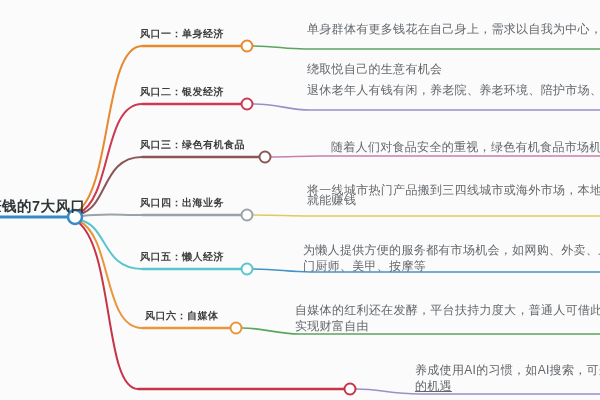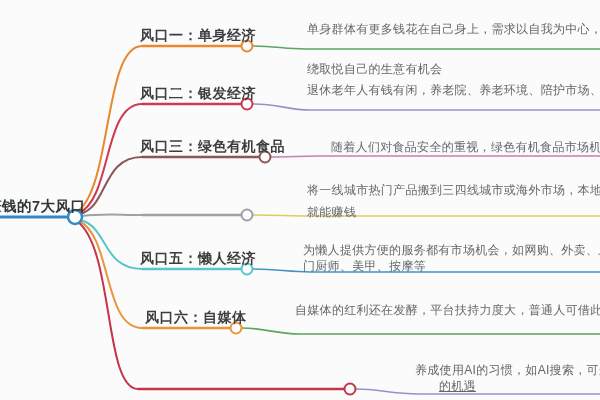--- a/index.html
+++ b/index.html
@@ -4,21 +4,21 @@
 <style>
   html,body{margin:0;padding:0;}
   body{
     width:600px;height:400px;overflow:hidden;position:relative;
     background:#fbfbfb;
     font-family:"Liberation Sans","DejaVu Sans",sans-serif;
   }
   #stage{position:absolute;left:0;top:0;width:600px;height:400px;}
   svg#wires{position:absolute;left:0;top:0;pointer-events:none;}
   .node-label{
-    position:absolute;font-size:14px;font-weight:bold;color:#3d3d3d;
+    position:absolute;font-size:10px;font-weight:bold;color:#3d3d3d;
     white-space:nowrap;letter-spacing:.5px;
   }
   .central-title{
     position:absolute;font-size:14.5px;font-weight:bold;color:#2f3437;
     white-space:nowrap;letter-spacing:.5px;
   }
   .desc-line{
     position:absolute;font-size:12px;color:#63676b;white-space:nowrap;
     letter-spacing:.3px;
   }
@@ -64,34 +64,36 @@
     <circle cx="247" cy="269" r="5.5" fill="#ffffff" stroke-width="2" stroke="#58C5CE"></circle>
     <circle cx="236" cy="328" r="5.5" fill="#ffffff" stroke-width="2" stroke="#E9953B"></circle>
     <circle cx="350" cy="389" r="5.5" fill="#ffffff" stroke-width="2" stroke="#C53448"></circle>
   </svg>
 
   <div class="central-title" style="left:-13px;top:197px;">赚钱的7大风口</div>
 
   <div class="node-label" style="left:140px;top:27px;">风口一：单身经济</div>
   <div class="node-label" style="left:140px;top:85px;text-align:center;">风口二：银发经济</div>
   <div class="node-label" style="left:140px;top:138px;">风口三：绿色有机食品</div>
+  <div class="node-label" style="left:140px;top:196px;">风口四：出海业务</div>
   <div class="node-label" style="left:145px;top:309px;">风口六：自媒体</div>
   <div class="node-label" style="left:140px;top:250px;">风口五：懒人经济</div>
 
   <div class="desc-line" style="left:307px;top:21px;">单身群体有更多钱花在自己身上，需求以自我为中心，围</div>
   <div class="desc-line" style="left:307px;top:37px;margin-top:24px;">绕取悦自己的生意有机会</div>
 
   <div class="desc-line" style="left:307px;top:82px;">退休老年人有钱有闲，养老院、养老环境、陪护市场、老</div>
 
   <div class="desc-line" style="left:331px;top:139px;">随着人们对食品安全的重视，绿色有机食品市场机会</div>
 
   <div class="desc-line" style="left:307px;top:182px;">将一线城市热门产品搬到三四线城市或海外市场，本地化</div>
-  <div class="desc-line" style="left:307px;top:204px;text-align:center;">就能赚钱</div>
+  <div class="desc-line" style="left:307px;top:192px;text-align:center;">就能赚钱</div>
 
   <div class="desc-line" style="left:303px;top:242px;">为懒人提供方便的服务都有市场机会，如网购、外卖、上</div>
   <div class="desc-line" style="left:303px;top:258px;">门厨师、美甲、按摩等</div>
 
   <div class="desc-line" style="left:295px;top:302px;">自媒体的红利还在发酵，平台扶持力度大，普通人可借此</div>
+  <div class="desc-line" style="left:295px;top:318px;">实现财富自由</div>
 
   <div class="desc-line" style="left:415px;top:362px;">养成使用AI的习惯，如AI搜索，可先</div>
-  <div class="desc-line" style="left:439px;top:378px;text-decoration:underline;">的机遇</div>
+  <div class="desc-line" style="left:415px;top:378px;text-decoration:underline;">的机遇</div>
 
 </div>
 
 </body></html>

